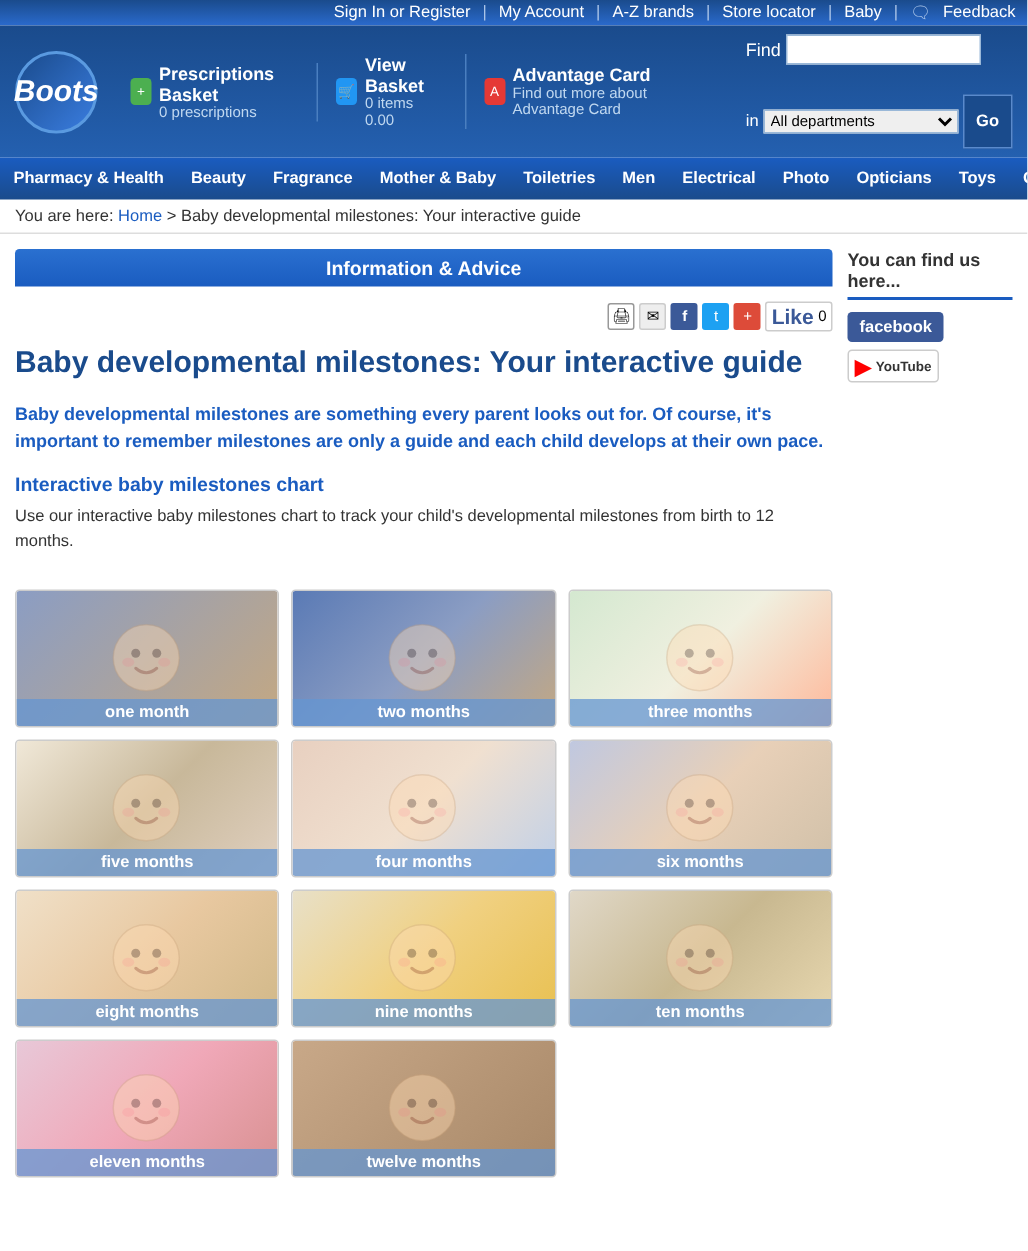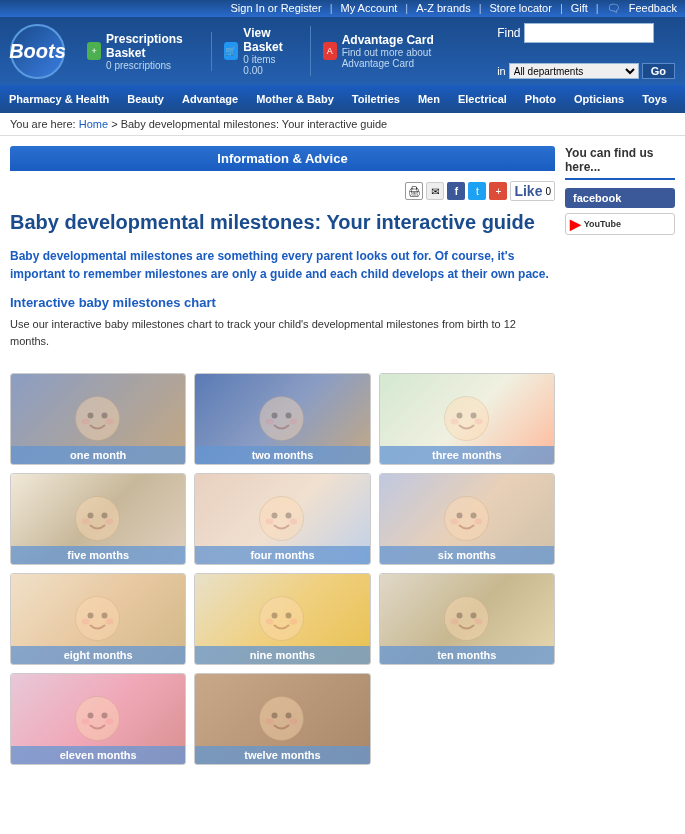--- a/index.html
+++ b/index.html
@@ -103,21 +103,21 @@
       font-size: 10px;
       border: 1px solid #9ab8d8;
     }
     .go-btn {
       background: #1a4b8c;
       border: 1px solid #5a8acc;
       color: #fff;
       font-size: 11px;
       font-weight: bold;
       padding: 1px 8px;
-      height: 16px;
+      height: 36px;
       cursor: pointer;
     }
     .in-label { color: #fff; font-size: 11px; }
 
     
     .nav-bar {
       background: linear-gradient(to bottom, #1a5cc0, #1a4b8c);
       display: flex;
       align-items: center;
       height: 28px;
@@ -271,21 +271,20 @@
       font-weight: bold;
       color: #333;
       border-bottom: 2px solid #1a5cc0;
       padding-bottom: 4px;
       margin-bottom: 8px;
     }
     .social-icons {
       display: flex;
       gap: 5px;
       flex-wrap: wrap;
-      flex-direction: column;
     }
     .fb-badge {
       background: #3b5998;
       color: #fff;
       font-size: 11px;
       font-weight: bold;
       padding: 4px 8px;
       border-radius: 3px;
       cursor: pointer;
     }
@@ -334,21 +333,21 @@
 
 <div class="top-bar">
   <a>Sign In or Register</a>
   <span>|</span>
   <a>My Account</a>
   <span>|</span>
   <a>A-Z brands</a>
   <span>|</span>
   <a>Store locator</a>
   <span>|</span>
-  <a>Gift</a>
+  <a>Baby</a>
   <span>|</span>
   <span>🗨</span>
   <a>Feedback</a>
 </div>
 
 <div class="main-header">
   <div class="logo-wrap">
     <span class="logo-text">Boots</span>
   </div>
 
@@ -388,21 +387,21 @@
         <option>All departments</option>
       </select>
       <button class="go-btn">Go</button>
     </div>
   </div>
 </div>
 
 <div class="nav-bar">
   <div class="nav-item">Pharmacy &amp; Health</div>
   <div class="nav-item">Beauty</div>
-  <div class="nav-item">Advantage</div>
+  <div class="nav-item">Fragrance</div>
   <div class="nav-item">Mother &amp; Baby</div>
   <div class="nav-item">Toiletries</div>
   <div class="nav-item">Men</div>
   <div class="nav-item">Electrical</div>
   <div class="nav-item">Photo</div>
   <div class="nav-item">Opticians</div>
   <div class="nav-item">Toys</div>
   <div class="nav-item">Gift</div>
 
 </div>

